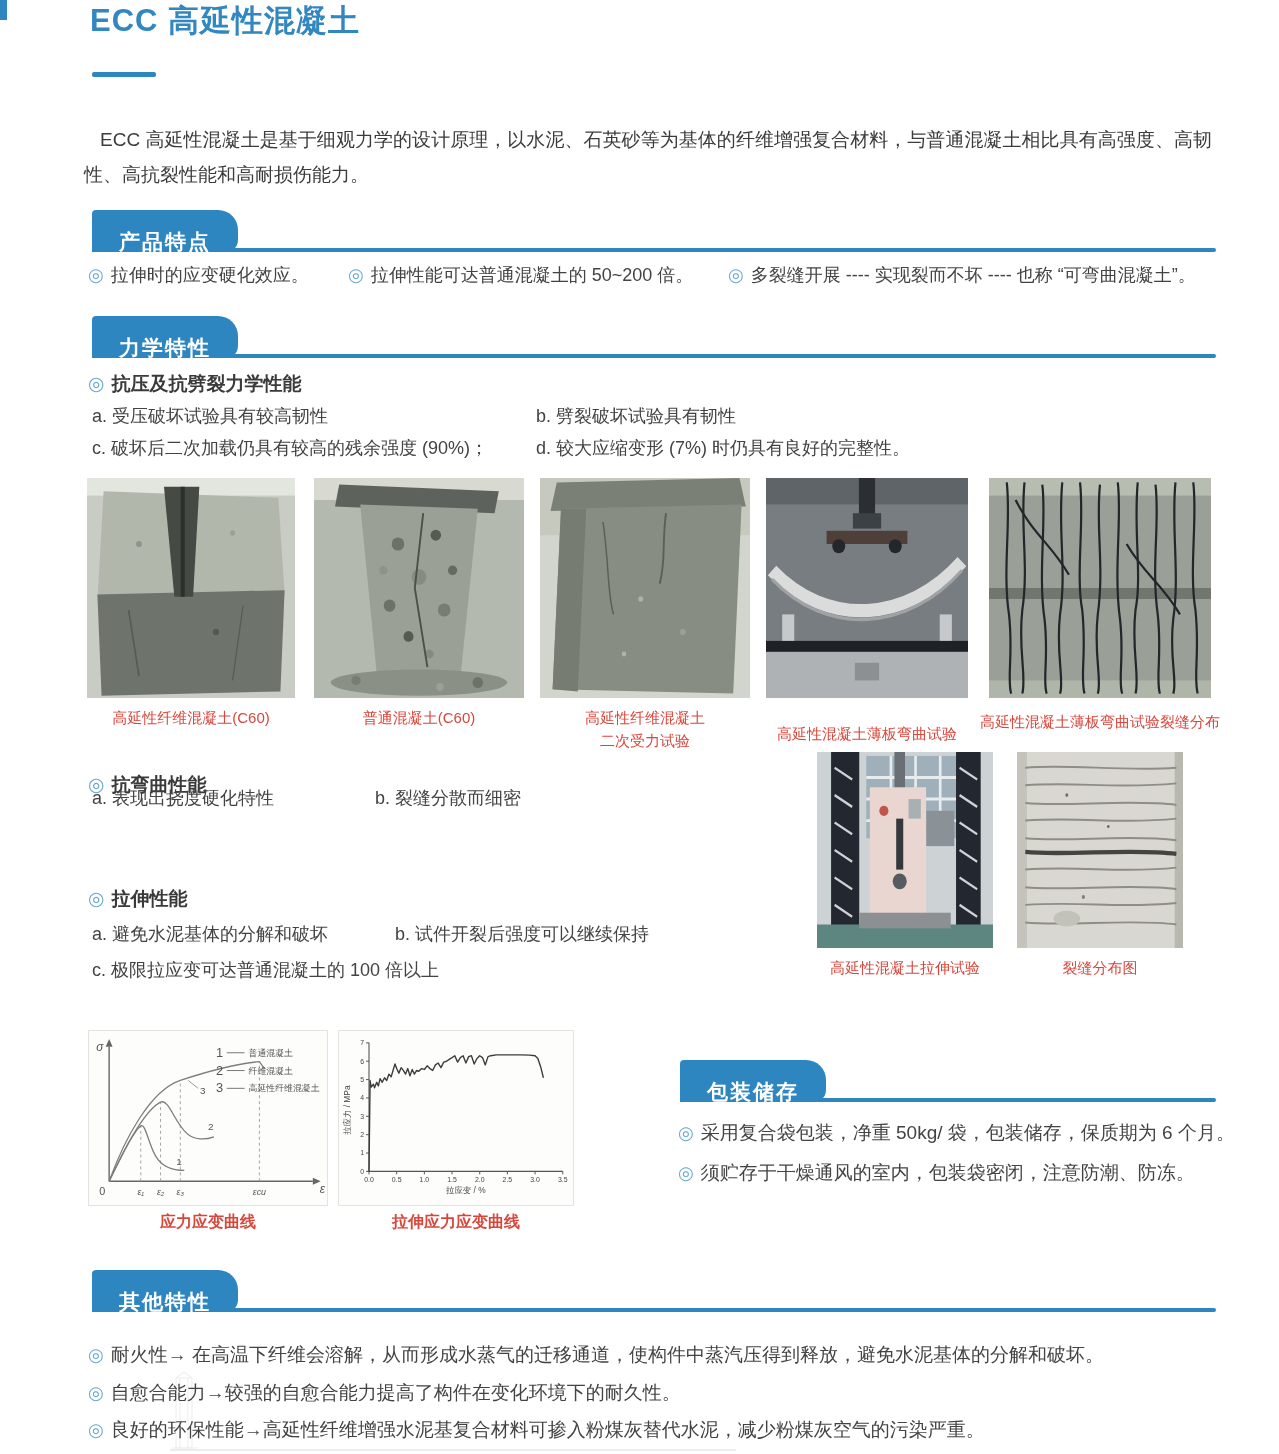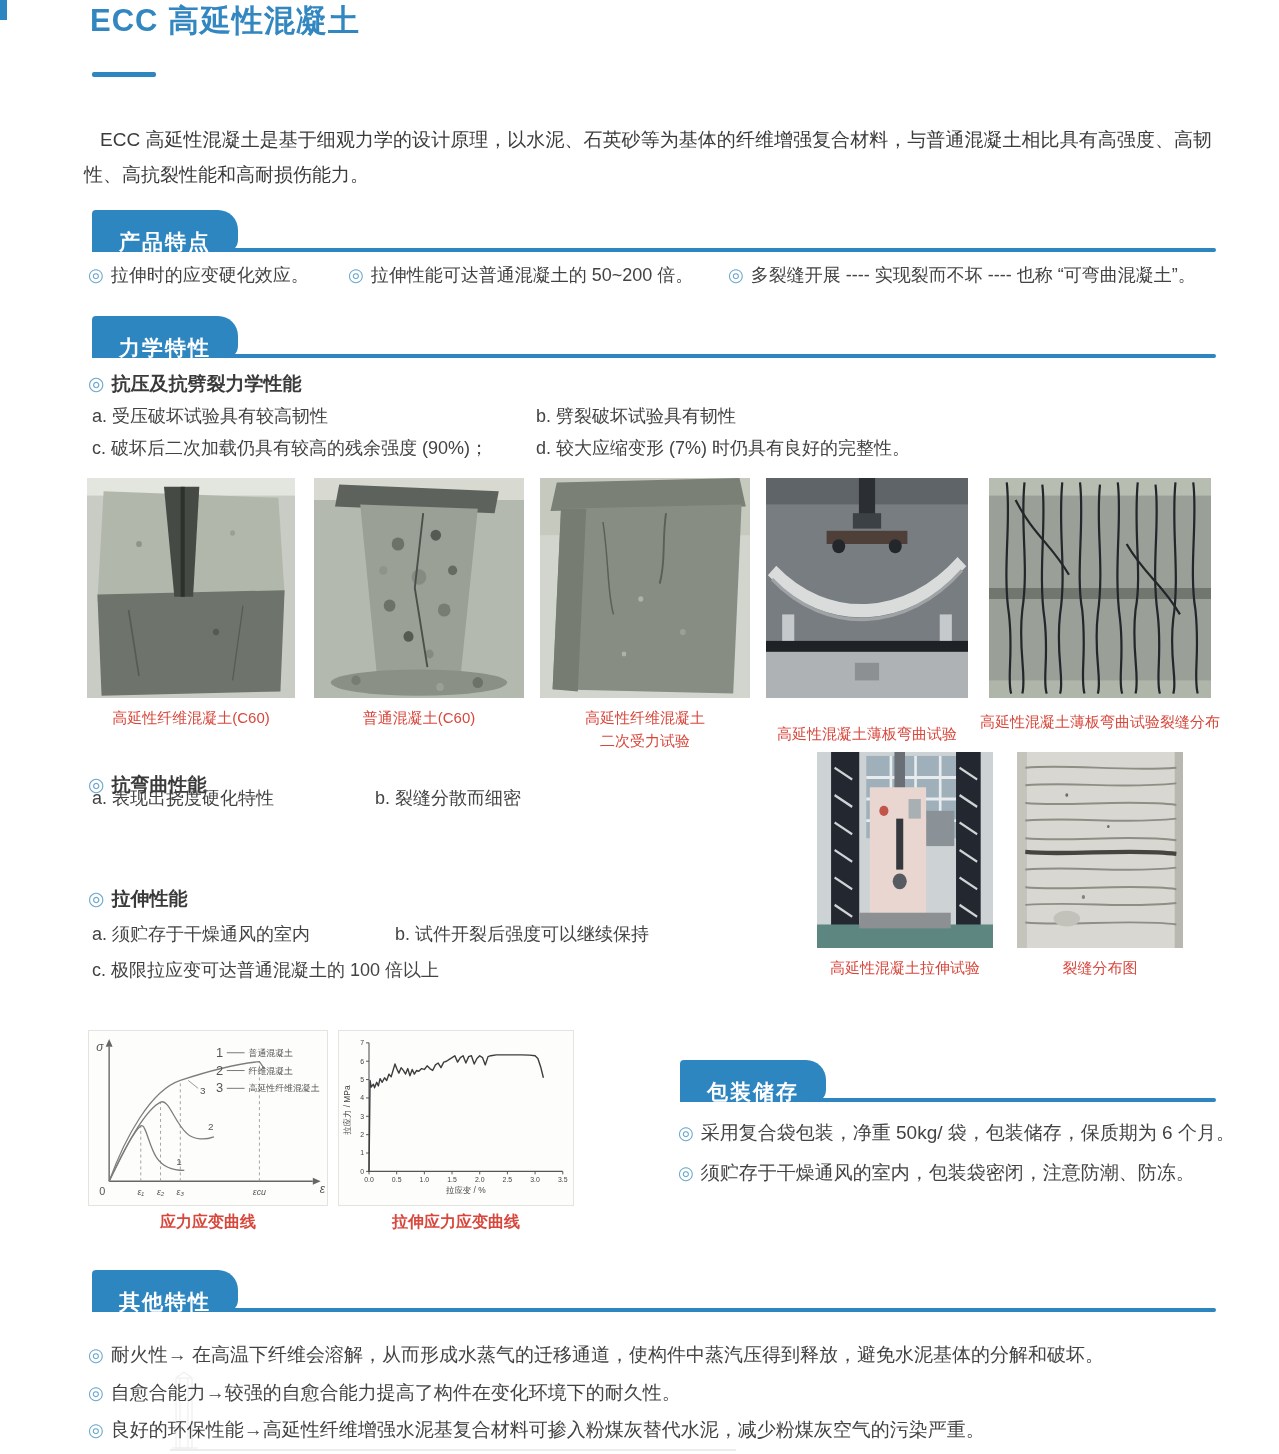--- a/index.html
+++ b/index.html
@@ -170,21 +170,21 @@
       <div>二次受力试验</div>
     </div>
   <div class="caption" style="left:766px;top:710px;width:202px;margin-top:12px;"><span>高延性混凝土薄板弯曲试验</span></div>
   <div class="caption" style="left:969px;top:710px;width:262px;"><span>高延性混凝土薄板弯曲试验裂缝分布</span></div>
 
   <div class="sub-title" style="left:88px;top:772px;"><span class="ring">◎</span><span>抗弯曲性能</span></div>
   <div class="plain" style="left:92px;top:786px;">a. 表现出挠度硬化特性</div>
   <div class="plain" style="left:375px;top:786px;">b. 裂缝分散而细密</div>
 
   <div class="sub-title" style="left:88px;top:886px;"><span class="ring">◎</span><span>拉伸性能</span></div>
-  <div class="plain" style="left:92px;top:922px;">a. 须贮存于干燥通风的室内</div>
+  <div class="plain" style="left:92px;top:922px;">a. 避免水泥基体的分解和破坏</div>
   <div class="plain" style="left:395px;top:922px;">b. 试件开裂后强度可以继续保持</div>
   <div class="plain" style="left:92px;top:958px;">c. 极限拉应变可达普通混凝土的 100 倍以上</div>
 
   <div class="photo" style="left:817px;top:752px;width:176px;height:196px;">
     <svg viewBox="0 0 100 100" preserveAspectRatio="none">
       <rect x="0" y="0" width="100" height="100" fill="#cdd2d5"></rect>
       <rect x="28" y="2" width="58" height="42" fill="#9fb0ba"></rect>
       <g stroke="#e8ecee" stroke-width="1.5">
           <line x1="42" y1="2" x2="42" y2="44"></line>
           <line x1="56" y1="2" x2="56" y2="44"></line>

